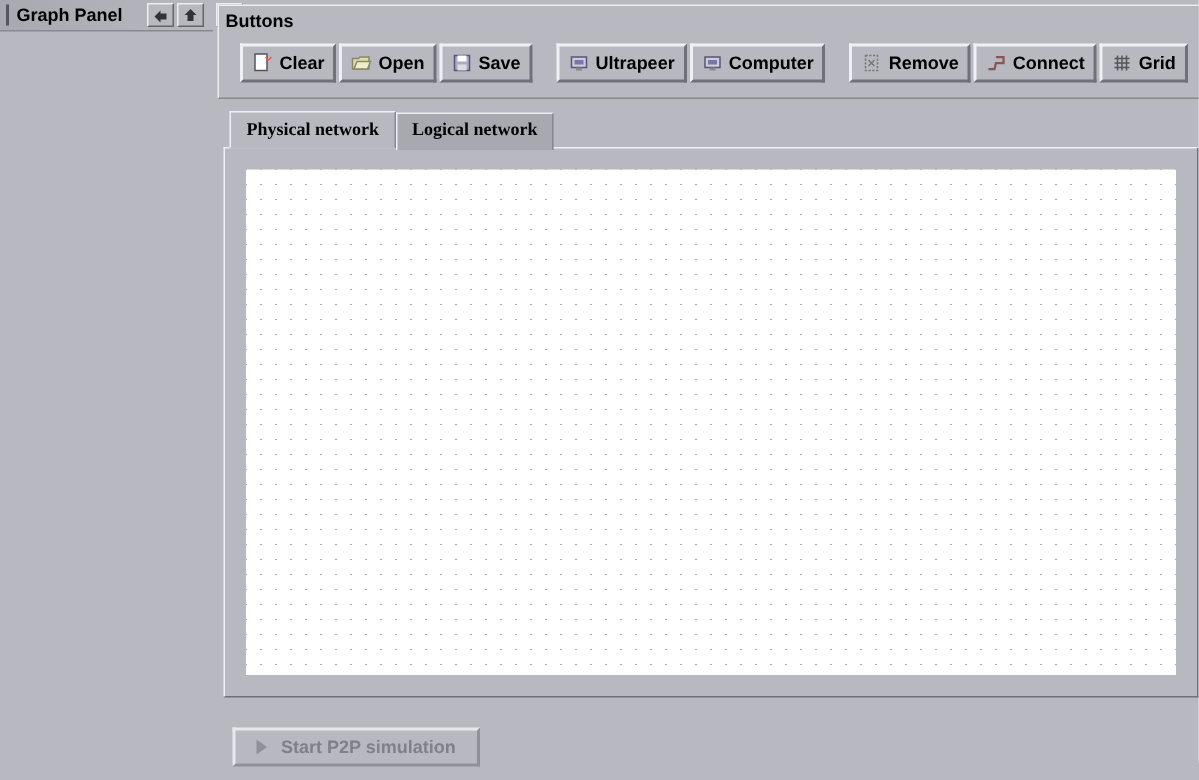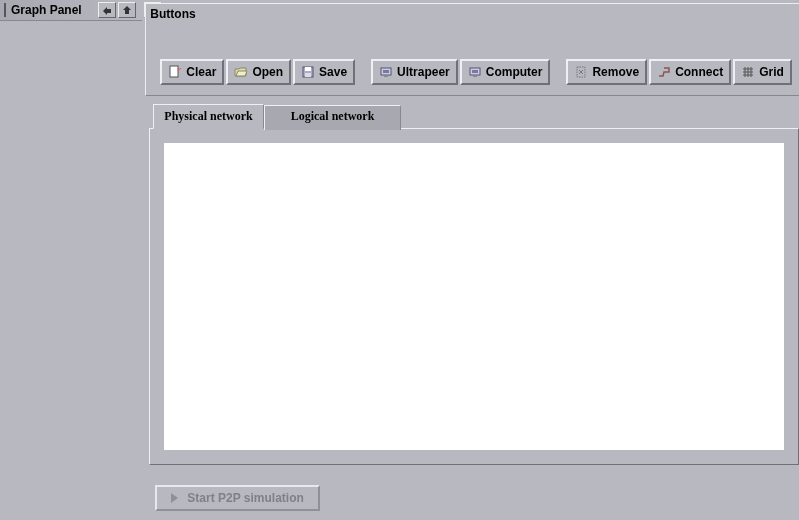--- a/index.html
+++ b/index.html
@@ -83,21 +83,20 @@
     }
     .toolbar-row {
       display: flex;
       gap: 0;
       padding: 6px 8px 8px 12px;
     }
     .btn-group {
       display: flex;
       gap: 2px;
       margin-right: 16px;
-      margin-top: 30px;
     }
     .btn {
       height: 26px;
       padding: 0 6px;
       background: #b8b8c0;
       border: 2px solid;
       border-top-color: #f0f0f4;
       border-left-color: #f0f0f4;
       border-right-color: #707078;
       border-bottom-color: #707078;
@@ -135,21 +134,21 @@
       cursor: pointer;
       position: relative;
     }
     .tab.active {
       background: #b8b8c0;
       border-bottom: 1px solid #b8b8c0;
       top: 0px;
     }
     .tab:not(.active) {
       top: 1px;
-      padding: 3px 26px;
+      padding: 3px 10px;
     }
     .canvas-container {
       flex: 1;
       margin: 0 4px 4px 4px;
       border: 1px solid;
       border-top-color: #f0f0f4;
       border-left-color: #f0f0f4;
       border-right-color: #707078;
       border-bottom-color: #707078;
       background: #b8b8c0;

